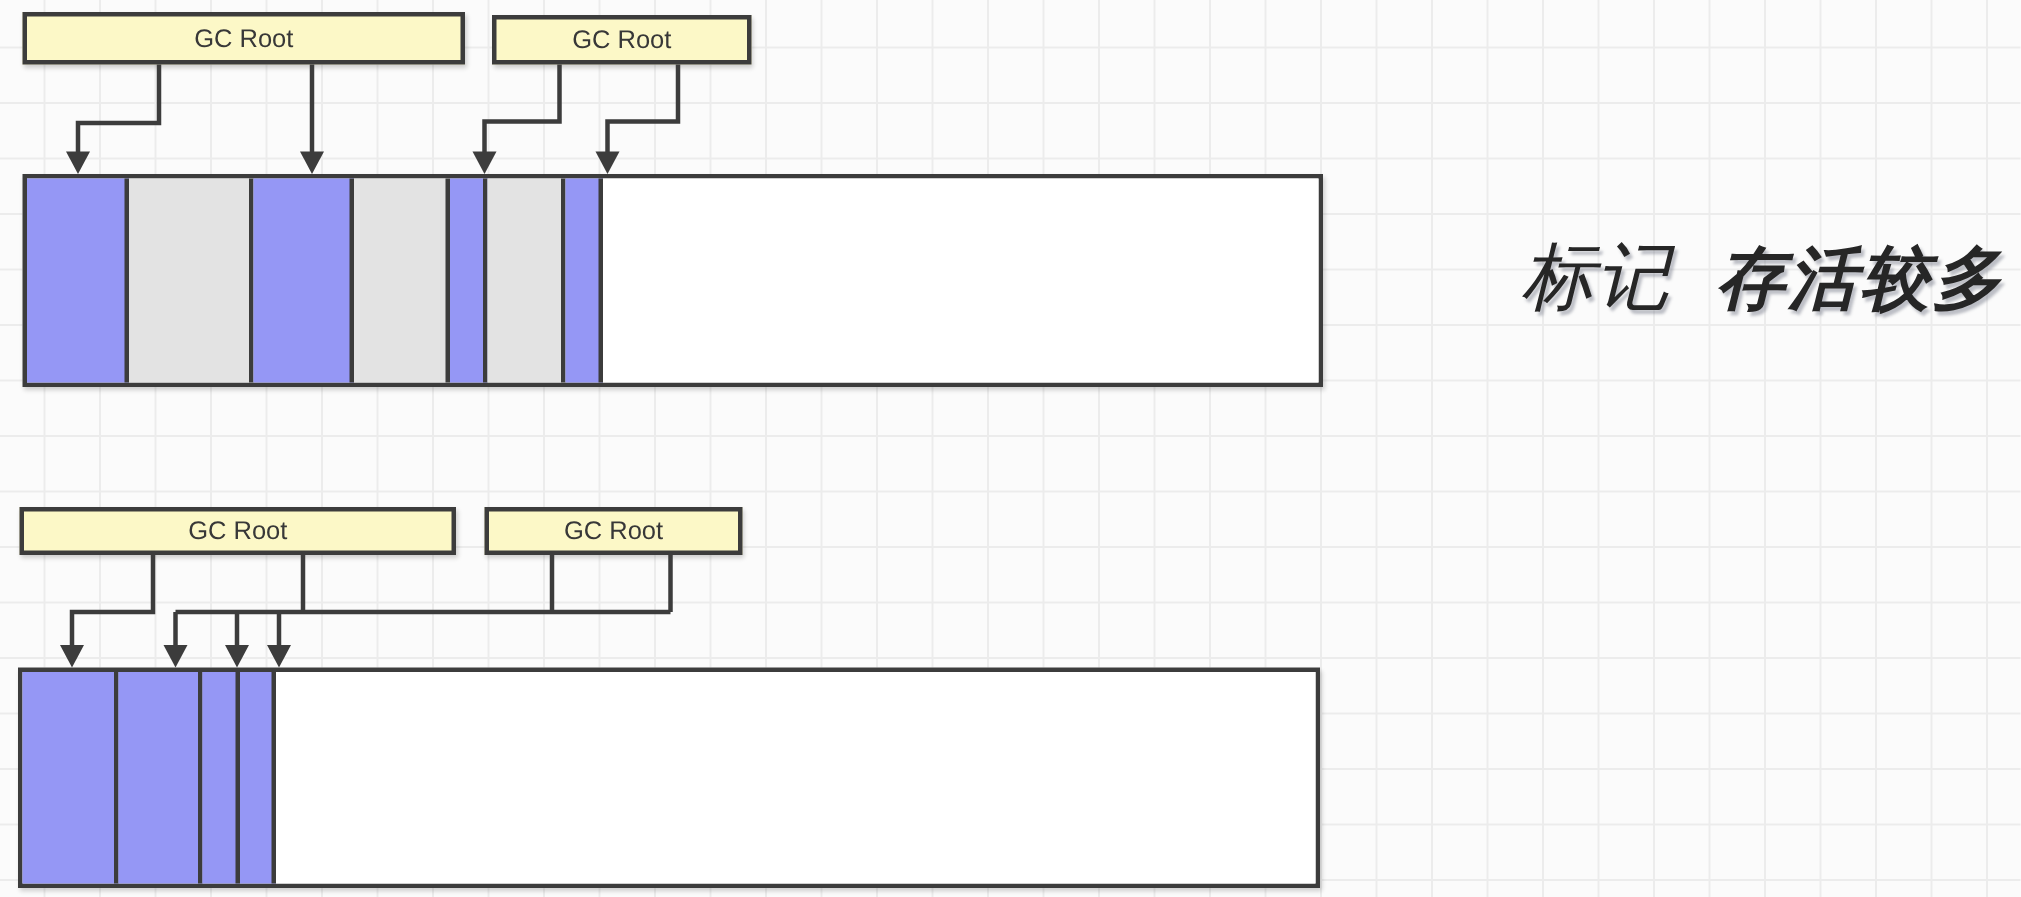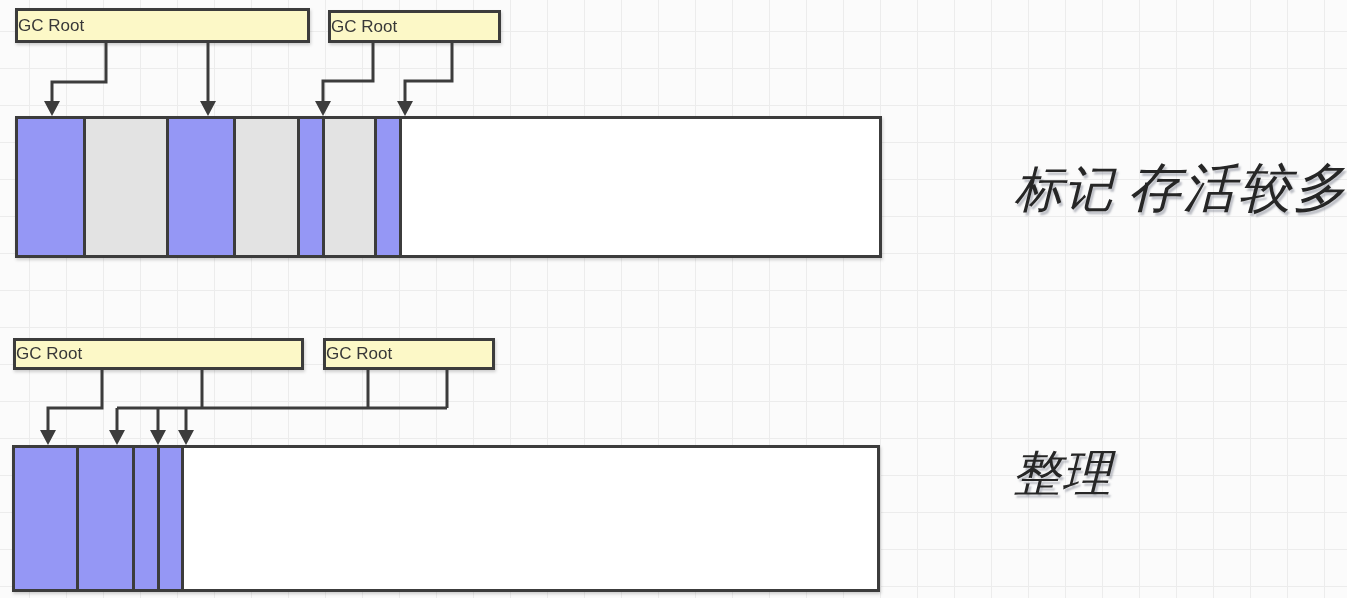--- a/index.html
+++ b/index.html
@@ -41,20 +41,21 @@
   }
   .connectors polygon { fill: var(--stroke); }
 
   .gc-box {
     position: absolute;
     box-sizing: border-box;
     background: var(--gc-box-fill);
     border: 3px solid var(--stroke);
     display: flex;
     align-items: center;
+    justify-content: center;
     font-size: 17px;
     color: #383838;
     box-shadow: 1px 2px 3px rgba(0,0,0,0.18);
     z-index: 2;
   }
 
   .memory-bar {
     position: absolute;
     box-sizing: border-box;
     background: var(--free-space-fill);
@@ -78,21 +79,21 @@
   .row-label {
     position: absolute;
     font-style: italic;
     color: var(--label-color);
     white-space: nowrap;
     line-height: 1.05;
     text-shadow: 2px 3px 2px rgba(110,115,130,0.45);
     z-index: 2;
   }
   .lbl-heavy { font-weight: 400; font-size: 49px; letter-spacing: 1px; }
-  .lbl-light { font-weight: 400; font-size: 53px; margin-left: 14px; letter-spacing: 2px; }
+  .lbl-light { font-weight: 700; font-size: 46px; margin-left: 30px; letter-spacing: 2px; }
 </style>
 </head>
 <body>
 
 <div class="canvas">
 
   <svg class="connectors" width="1347" height="598" viewBox="0 0 1347 598">
 
     <g>
       <path d="M106,43 V82 H52 V102"></path>
@@ -167,17 +168,14 @@
   </div>
 
   <div class="memory-bar" style="left:12px; top:445px; width:868px; height:147px;">
       <div class="seg seg-live" style="width: 64px; flex: 0 0 auto;"></div>
       <div class="seg seg-live" style="width: 56px; flex: 0 0 auto;"></div>
       <div class="seg seg-live" style="width: 25px; flex: 0 0 auto;"></div>
       <div class="seg seg-live" style="width: 24px; flex: 0 0 auto;"></div>
       <div class="seg seg-free" style="flex: 1 1 auto;"></div>
     </div>
 
-  <div class="row-label" style="left:1012px; top:448px;">
-    <span class="lbl-heavy">整理</span>
-  </div>
 
 </div>
 
 </body></html>

